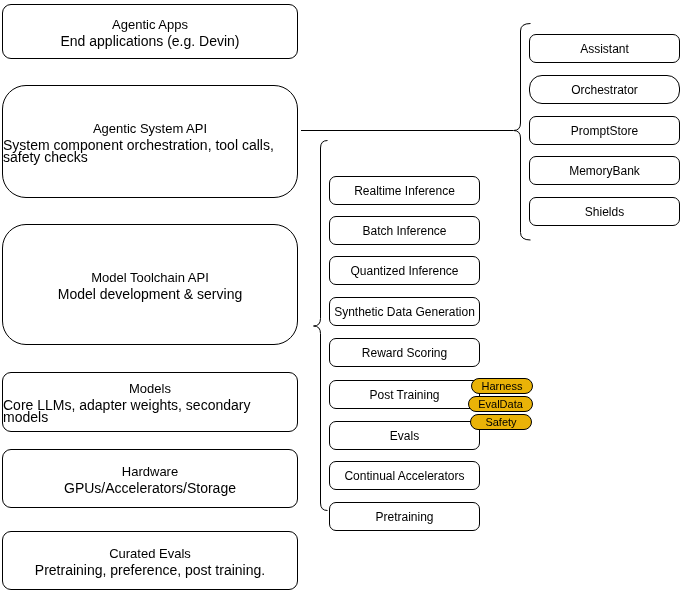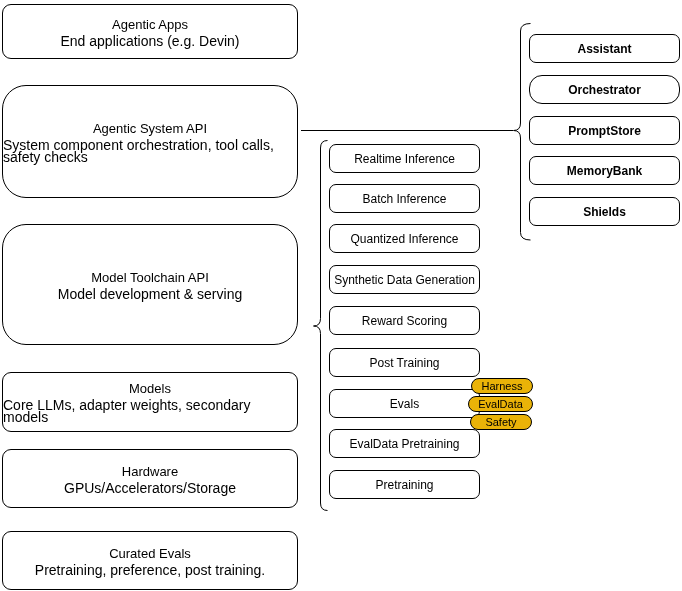--- a/index.html
+++ b/index.html
@@ -49,22 +49,22 @@
     box-sizing: border-box;
     border: 1px solid #000000;
     border-radius: 7px;
     background: #ffffff;
     display: flex;
     align-items: center;
     justify-content: center;
     text-align: center;
     font-size: 12px;
   }
-  .mcol { left: 329px; }
-  .rcol { left: 529px; font-weight: bold; }
+  .mcol { left: 329px; margin-top: 32px; }
+  .rcol { left: 529px; }
   
   .pill {
     position: absolute;
     height: 16px;
     box-sizing: border-box;
     border: 1px solid #000000;
     border-radius: 8px;
     background: #eab308;
     display: flex;
     align-items: center;
@@ -133,21 +133,21 @@
   <div class="sbox mcol" style="top:306px;">
     <span>Reward Scoring</span>
   </div>
   <div class="sbox mcol" style="top:348px;">
     <span>Post Training</span>
   </div>
   <div class="sbox mcol" style="top:389px;">
     <span>Evals</span>
   </div>
   <div class="sbox mcol" style="top:429px;">
-    <span>EvalData Pretraining</span>
+    <span>Continual Accelerators</span>
   </div>
   <div class="sbox mcol" style="top:470px;">
     <span>Pretraining</span>
   </div>
 
   <div class="pill" style="top:378px;left:471px;width:62px;">
     <span>Harness</span>
   </div>
   <div class="pill" style="top:396px;left:468px;width:65px;">
     <span>EvalData</span>

